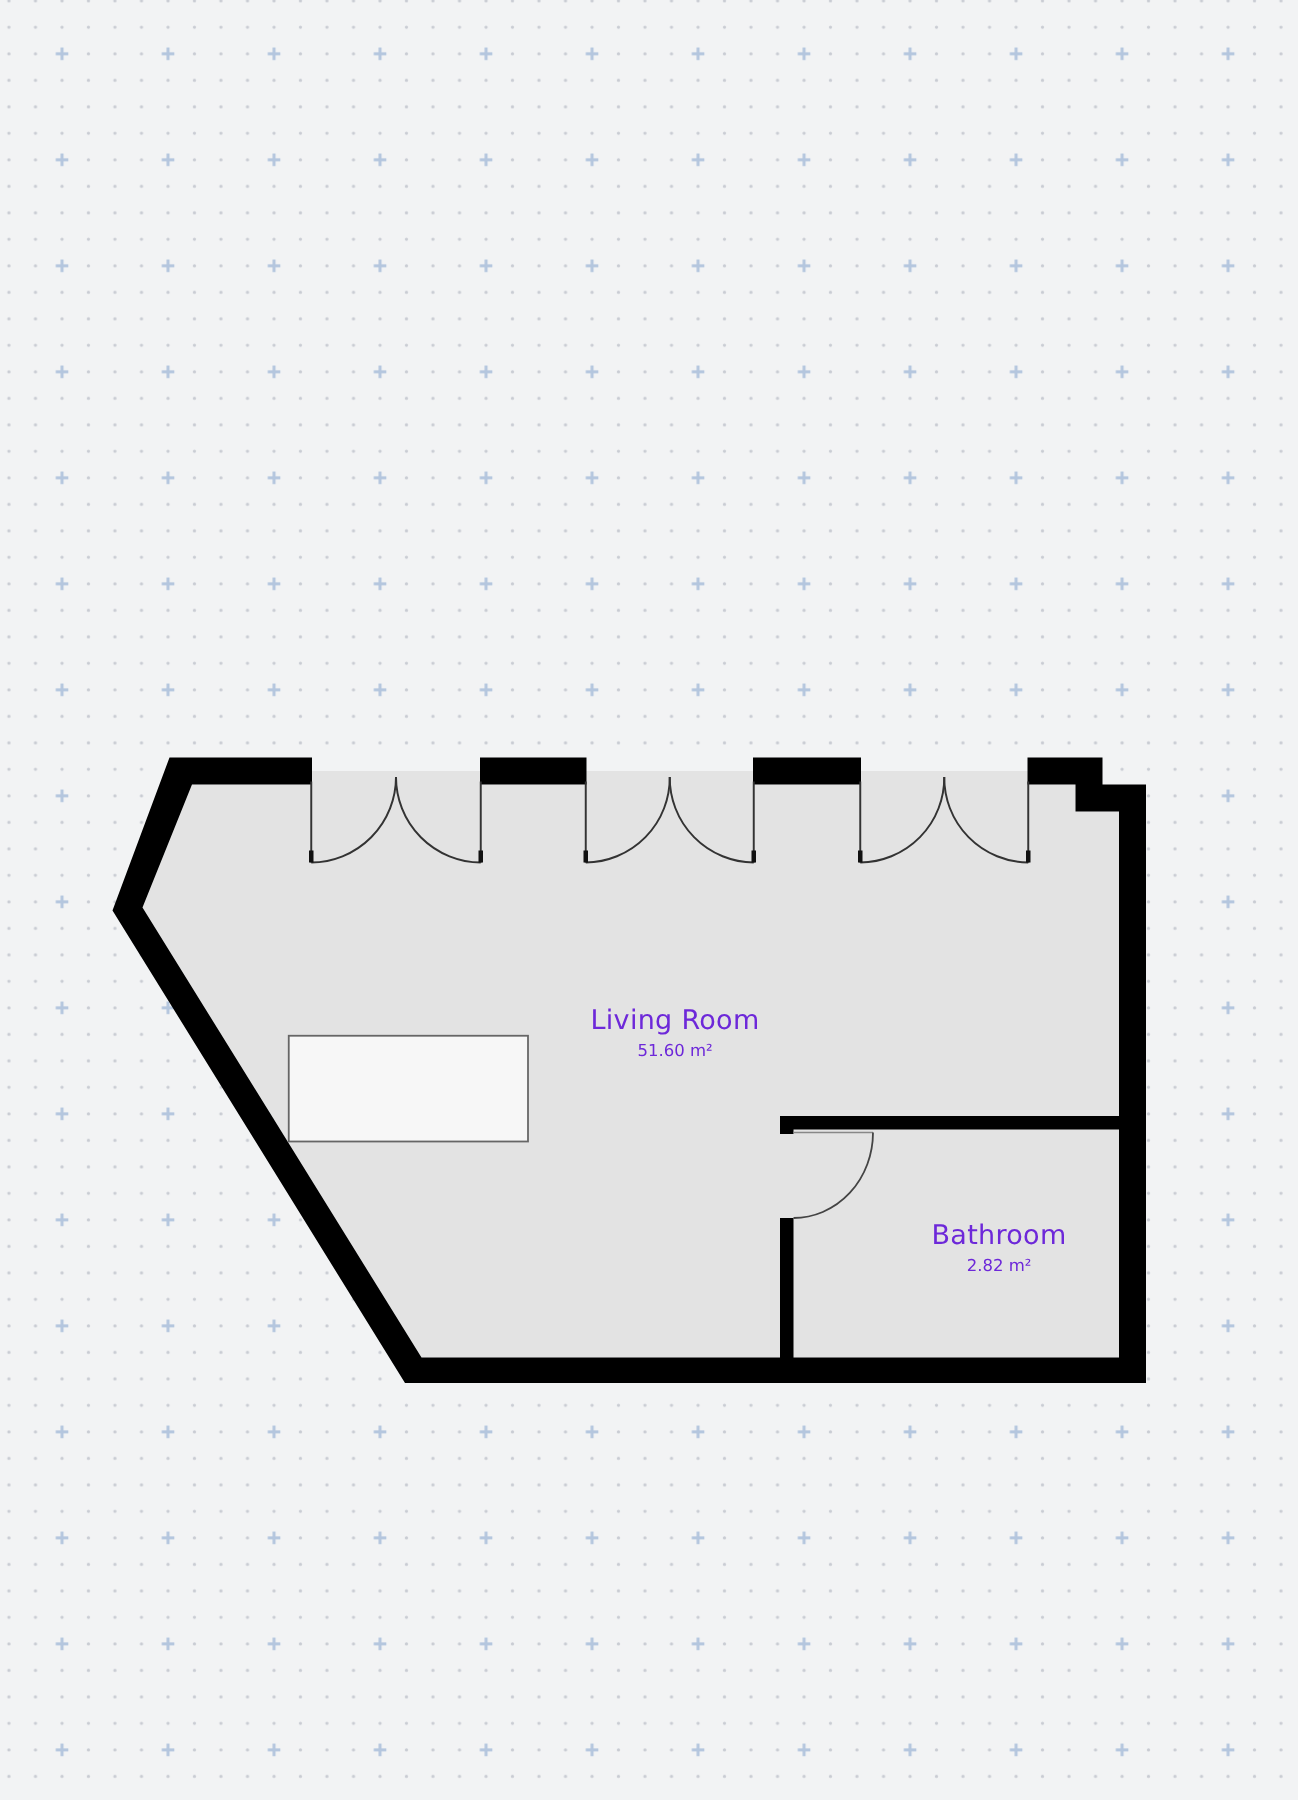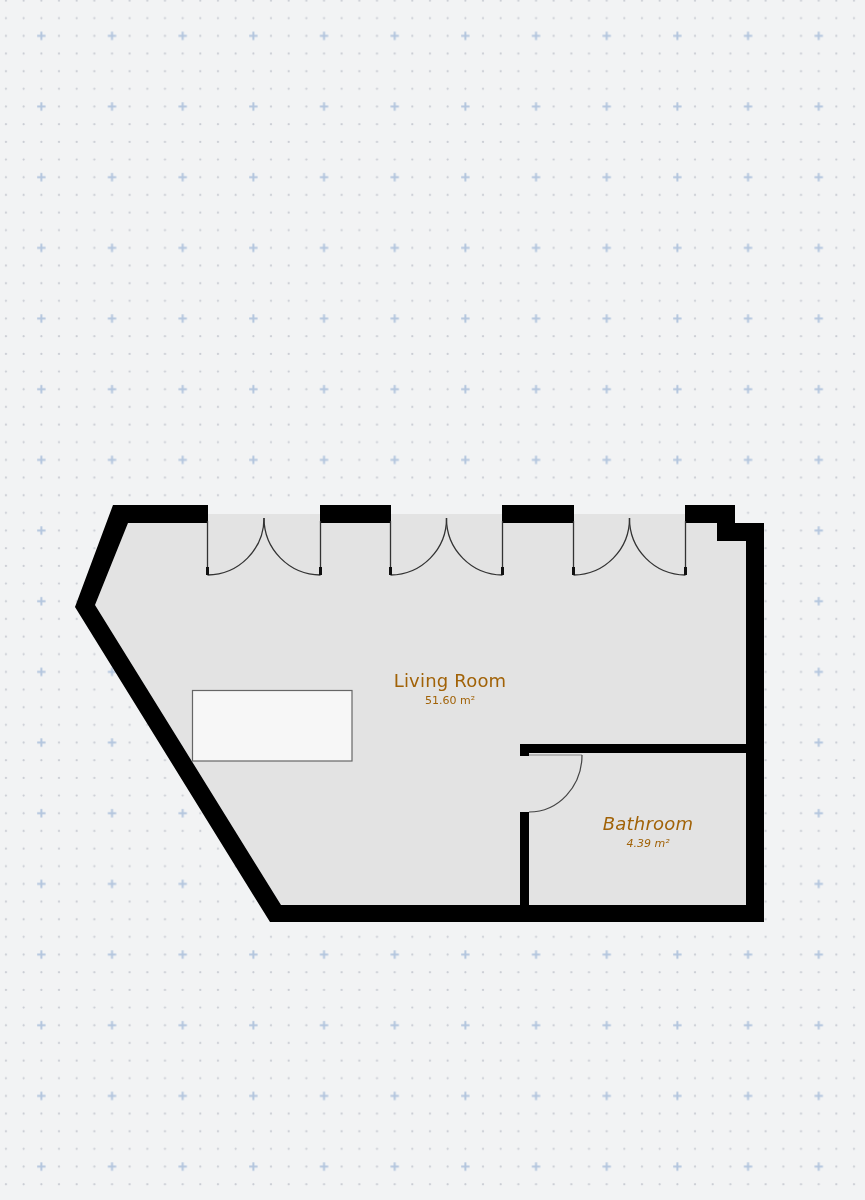--- a/index.html
+++ b/index.html
@@ -1,18 +1,18 @@
 <!DOCTYPE html>
 <html><head>
 <meta charset="utf-8">
 <style>
   html, body { margin: 0; padding: 0; }
   body { width: 865px; height: 1200px; background: #f2f3f4; overflow: hidden; position: relative; font-family: "DejaVu Sans", "Liberation Sans", sans-serif; }
   #canvas { position: absolute; left: 0; top: 0; }
-  .label { position: absolute; transform: translateX(-50%); text-align: center; white-space: nowrap; color: #a16207; }
+  .label { position: absolute; transform: translateX(-50%); text-align: center; white-space: nowrap; color: #6d28d9; }
   .room-name { font-size: 18px; letter-spacing: 0.2px; }
   .room-area { font-size: 11px; margin-top: 3px; }
 </style>
 </head>
 <body>
 
 <svg id="canvas" width="865" height="1200" viewBox="0 0 865 1200">
   <defs>
     <pattern id="dotgrid" x="-2.84" y="-6.33" width="70.67" height="70.67" patternUnits="userSpaceOnUse">
 
@@ -94,16 +94,16 @@
   </g>
 
   <rect x="192.5" y="690.5" width="159.5" height="70.5" fill="#f7f7f7" stroke="#666" stroke-width="1.2"></rect>
 </svg>
 
 <div class="label" style="left:450px; top:670px;">
   <div class="room-name">Living Room</div>
   <div class="room-area">51.60 m²</div>
 </div>
 
-<div class="label" style="left:648px; top:813px;font-style:italic;">
+<div class="label" style="left:666px; top:813px;">
   <div class="room-name">Bathroom</div>
-  <div class="room-area">4.39 m²</div>
+  <div class="room-area">2.82 m²</div>
 </div>
 
 </body></html>

